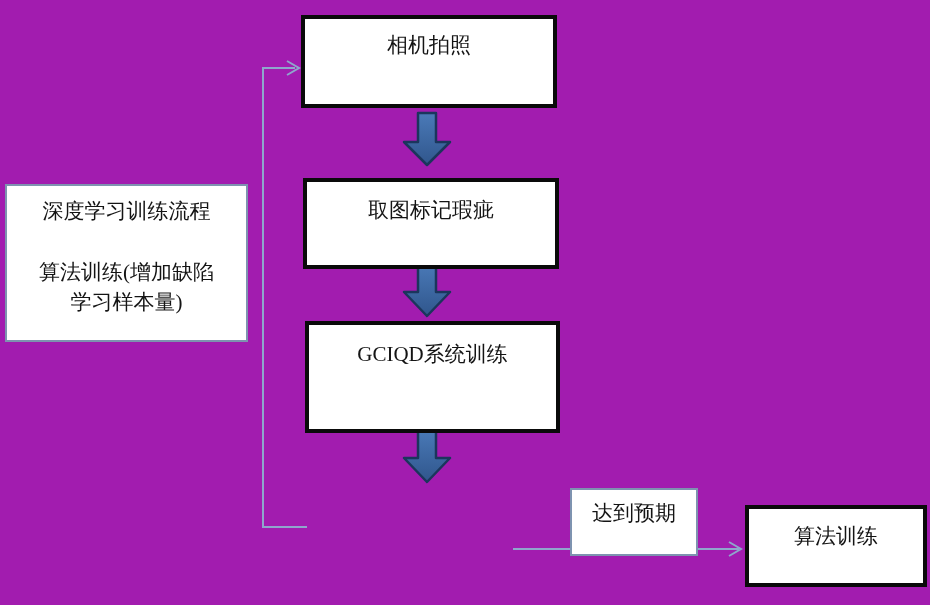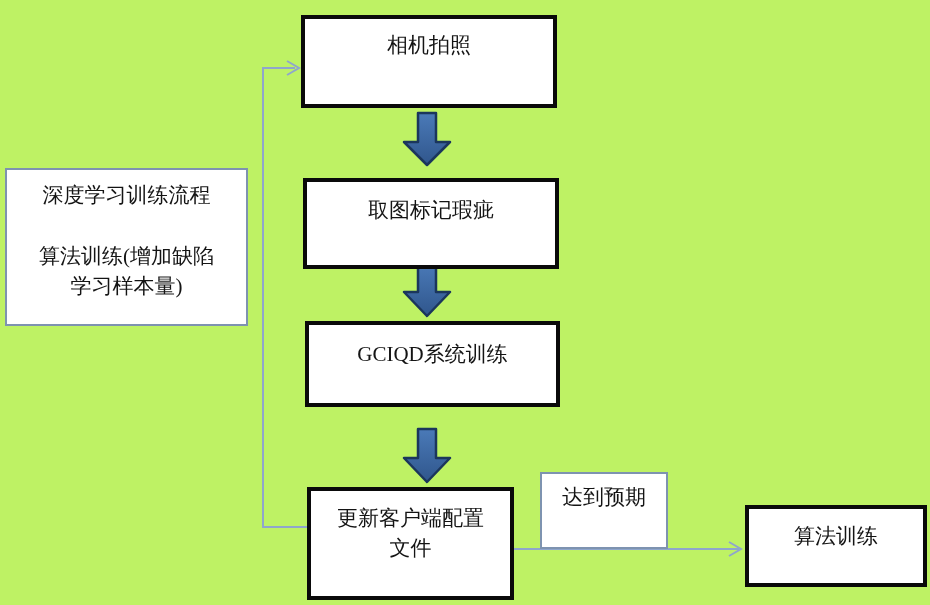--- a/index.html
+++ b/index.html
@@ -1,20 +1,20 @@
 <!DOCTYPE html>
 <html><head>
 <meta charset="utf-8">
 <style>
   html, body { margin: 0; padding: 0; background: #ffffff; }
   #canvas {
     position: relative;
     width: 930px;
     height: 605px;
-    background: #bef264;
+    background: #a21caf;
     font-family: "Liberation Serif", "DejaVu Serif", serif;
     overflow: hidden;
   }
   #connector-layer {
     position: absolute;
     left: 0; top: 0;
     z-index: 0;
   }
   .node {
     position: absolute;
@@ -24,28 +24,28 @@
     color: #141414;
     z-index: 1;
   }
   .node-label {
     display: block;
     white-space: pre-line;
     font-size: 21px;
     line-height: 1.45;
   }
   .thick { border: 4px solid #0a0a0a; }
-  .thin  { border: 2px solid #7E93B0; }
+  .thin  { border: 2px solid #7E93B0; margin-top: 16px; }
 
   #node-camera        { left: 301px; top: 15px;  width: 256px; height: 93px;  padding-top: 11px; }
   #node-mark-defects  { left: 303px; top: 178px; width: 256px; height: 91px;  padding-top: 13px; }
-  #node-gciqd         { left: 305px; top: 321px; width: 255px; height: 86px;  padding-top: 14px; }
+  #node-gciqd         { left: 305px; top: 321px; width: 255px; height: 112px;  padding-top: 14px; }
   #node-update-config { left: 307px; top: 487px; width: 207px; height: 113px; padding-top: 12px; }
   #node-process-note  { left: 5px;   top: 168px; width: 243px; height: 158px; padding-top: 10px; }
-  #node-expectation   { left: 540px; top: 472px; width: 128px; height: 77px;  padding-top: 8px; }
+  #node-expectation   { left: 570px; top: 472px; width: 128px; height: 68px;  padding-top: 8px; }
   #node-iteration-done{ left: 745px; top: 505px; width: 182px; height: 82px;  padding-top: 12px; }
 </style>
 </head>
 <body>
 
 <div id="canvas">
 
   <svg id="connector-layer" width="930" height="605" viewBox="0 0 930 605" xmlns="http://www.w3.org/2000/svg">
     <defs>
       <linearGradient id="arrowGrad" x1="0" y1="0" x2="0" y2="1">
@@ -72,24 +72,20 @@
   </div>
 
   <div id="node-mark-defects" class="node thick">
     <span class="node-label">取图标记瑕疵</span>
   </div>
 
   <div id="node-gciqd" class="node thick">
     <span class="node-label">GCIQD系统训练</span>
   </div>
 
-  <div id="node-update-config" class="node thick">
-    <span class="node-label">更新客户端配置
-文件</span>
-  </div>
 
   <div id="node-process-note" class="node thin">
     <span class="node-label">深度学习训练流程
 
 算法训练(增加缺陷
 学习样本量)</span>
   </div>
 
   <div id="node-expectation" class="node thin">
     <span class="node-label">达到预期</span>

